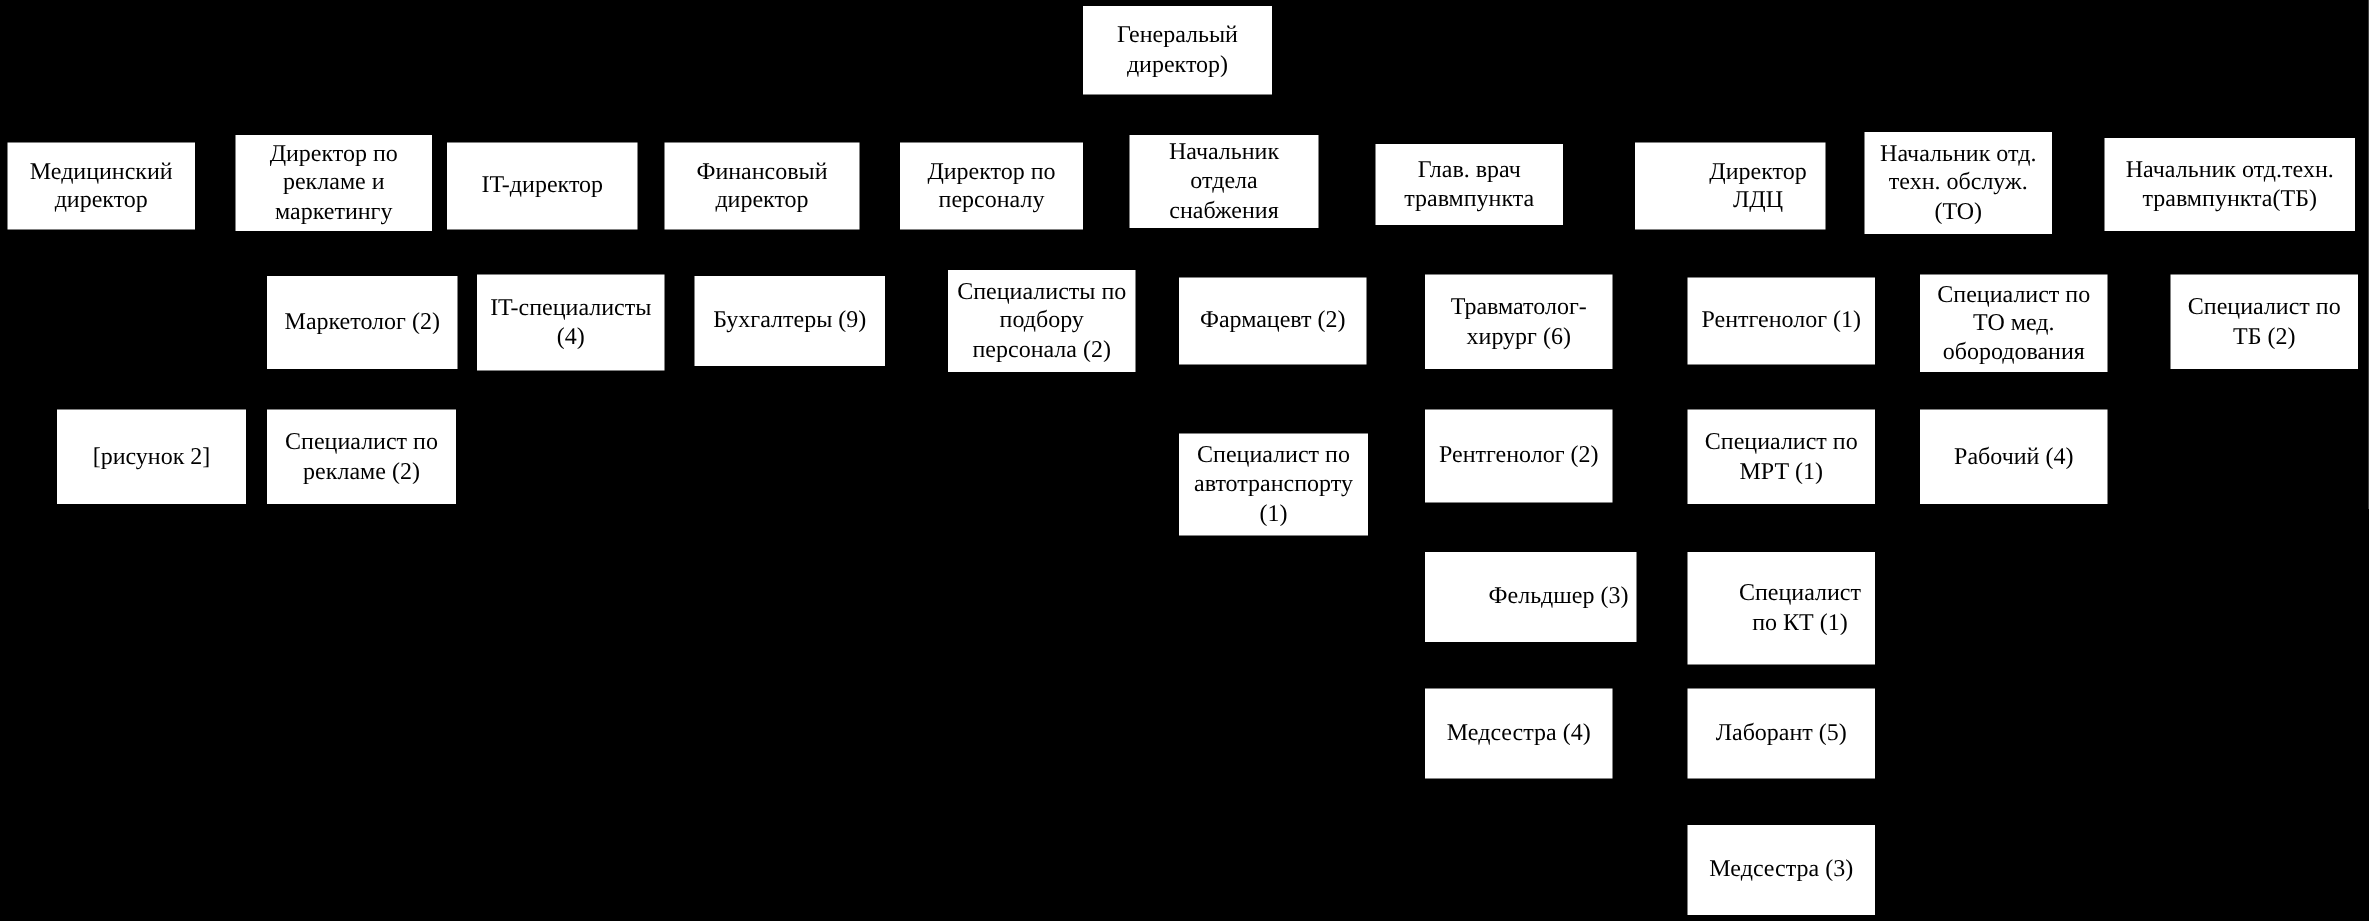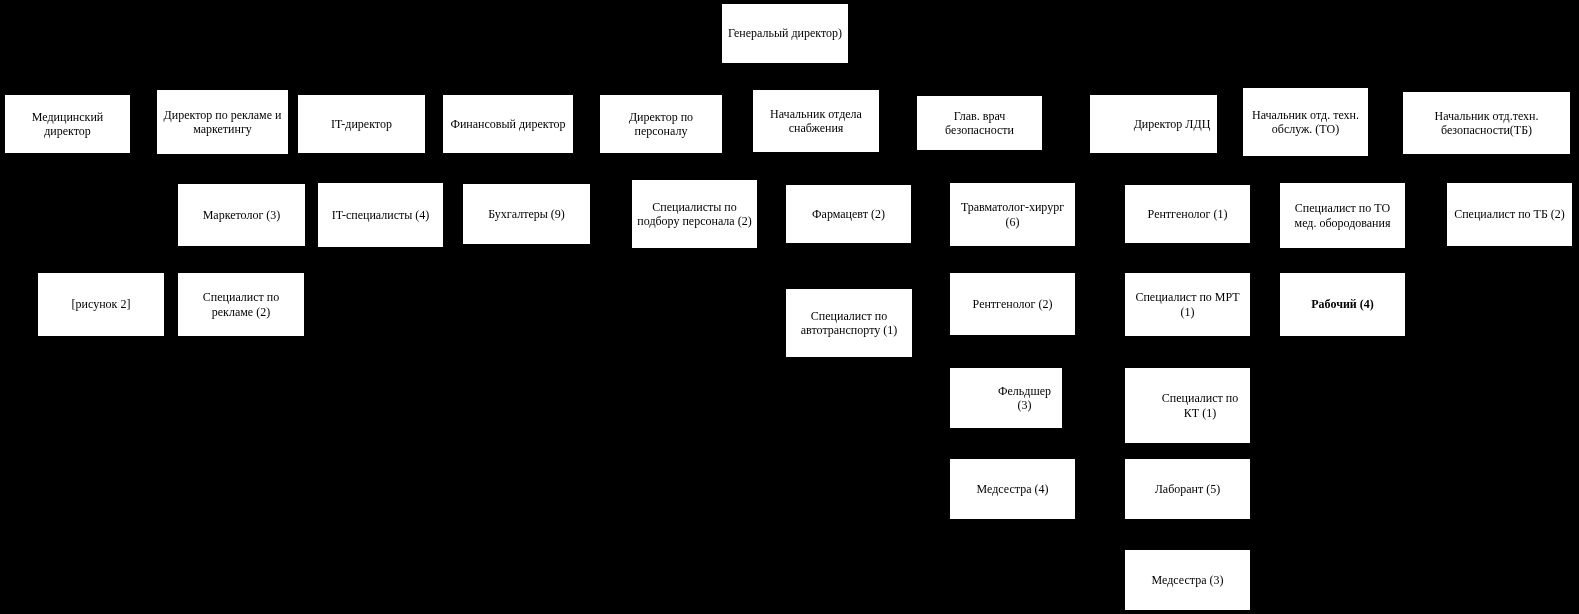--- a/index.html
+++ b/index.html
@@ -15,60 +15,60 @@
     font-family: "Liberation Serif", "DejaVu Serif", serif;
   }
   .node {
     position: absolute;
     background: #ffffff;
     color: #000000;
     display: flex;
     align-items: center;
     justify-content: center;
     text-align: center;
-    font-size: 12px;
+    font-size: 16px;
     line-height: 1.2;
     padding: 2px 3px;
     box-sizing: border-box;
   }
 </style>
 </head>
 <body>
 
 <div class="canvas">
   <div class="node" style="left:722px; top:4px;   width:126px; height:59px;">Генеральый директор)</div>
 
   <div class="node" style="left:5px;   top:95px;  width:125px; height:58px;">Медицинский директор</div>
   <div class="node" style="left:157px; top:90px;  width:131px; height:64px;">Директор по рекламе и маркетингу</div>
   <div class="node" style="left:298px; top:95px;  width:127px; height:58px;">IT-директор</div>
   <div class="node" style="left:443px; top:95px;  width:130px; height:58px;">Финансовый директор</div>
   <div class="node" style="left:600px; top:95px;  width:122px; height:58px;">Директор по персоналу</div>
   <div class="node" style="left:753px; top:90px;  width:126px; height:62px;">Начальник отдела снабжения</div>
-  <div class="node" style="left:917px; top:96px;  width:125px; height:54px;">Глав. врач безопасности</div>
+  <div class="node" style="left:917px; top:96px;  width:125px; height:54px;">Глав. врач травмпункта</div>
   <div class="node" style="left:1090px;top:95px;  width:127px; height:58px;padding-left:40px;">Директор ЛДЦ</div>
   <div class="node" style="left:1243px;top:88px;  width:125px; height:68px;">Начальник отд. техн. обслуж. (ТО)</div>
-  <div class="node" style="left:1403px;top:92px;  width:167px; height:62px;">Начальник отд.техн. безопасности(ТБ)</div>
+  <div class="node" style="left:1403px;top:92px;  width:167px; height:62px;">Начальник отд.техн. травмпункта(ТБ)</div>
 
-  <div class="node" style="left:178px; top:184px; width:127px; height:62px;">Маркетолог (3)</div>
+  <div class="node" style="left:178px; top:184px; width:127px; height:62px;">Маркетолог (2)</div>
   <div class="node" style="left:318px; top:183px; width:125px; height:64px;">IT-специалисты (4)</div>
   <div class="node" style="left:463px; top:184px; width:127px; height:60px;">Бухгалтеры (9)</div>
   <div class="node" style="left:632px; top:180px; width:125px; height:68px;">Специалисты по подбору персонала (2)</div>
   <div class="node" style="left:786px; top:185px; width:125px; height:58px;">Фармацевт (2)</div>
   <div class="node" style="left:950px; top:183px; width:125px; height:63px;">Травматолог-хирург (6)</div>
   <div class="node" style="left:1125px;top:185px; width:125px; height:58px;">Рентгенолог (1)</div>
   <div class="node" style="left:1280px;top:183px; width:125px; height:65px;">Специалист по ТО мед. обородования</div>
   <div class="node" style="left:1447px;top:183px; width:125px; height:63px;">Специалист по ТБ  (2)</div>
 
   <div class="node" style="left:38px;  top:273px; width:126px; height:63px;">[рисунок 2]</div>
   <div class="node" style="left:178px; top:273px; width:126px; height:63px;">Специалист по рекламе (2)</div>
   <div class="node" style="left:786px; top:270px; width:126px; height:68px;margin-top:19px;">Специалист по автотранспорту (1)</div>
   <div class="node" style="left:950px; top:273px; width:125px; height:62px;">Рентгенолог (2)</div>
   <div class="node" style="left:1125px;top:273px; width:125px; height:63px;">Специалист по МРТ (1)</div>
-  <div class="node" style="left:1280px;top:273px; width:125px; height:63px;font-weight:bold;">Рабочий (4)</div>
+  <div class="node" style="left:1280px;top:273px; width:125px; height:63px;">Рабочий (4)</div>
 
-  <div class="node" style="left:950px; top:368px; width:112px; height:60px;padding-left:40px;">Фельдшер (3)</div>
+  <div class="node" style="left:950px; top:368px; width:141px; height:60px;padding-left:40px;">Фельдшер (3)</div>
   <div class="node" style="left:1125px;top:368px; width:125px; height:75px;padding-left:28px;">Специалист по КТ (1)</div>
 
   <div class="node" style="left:950px; top:459px; width:125px; height:60px;">Медсестра (4)</div>
   <div class="node" style="left:1125px;top:459px; width:125px; height:60px;">Лаборант (5)</div>
 
   <div class="node" style="left:1125px;top:550px; width:125px; height:60px;">Медсестра (3)</div>
 </div>
 
 </body></html>

